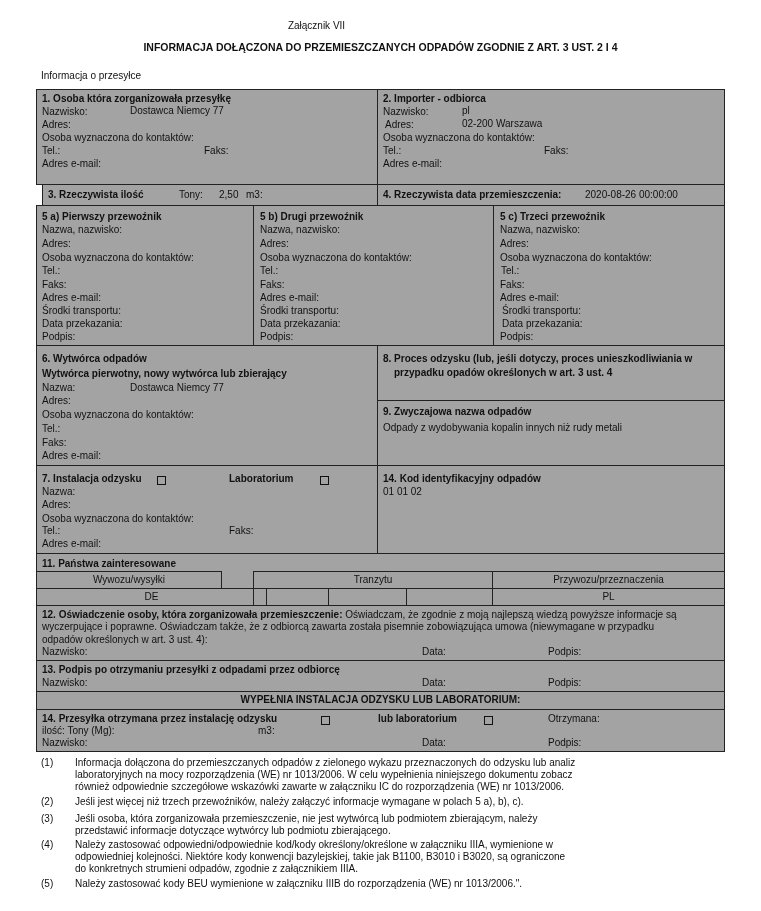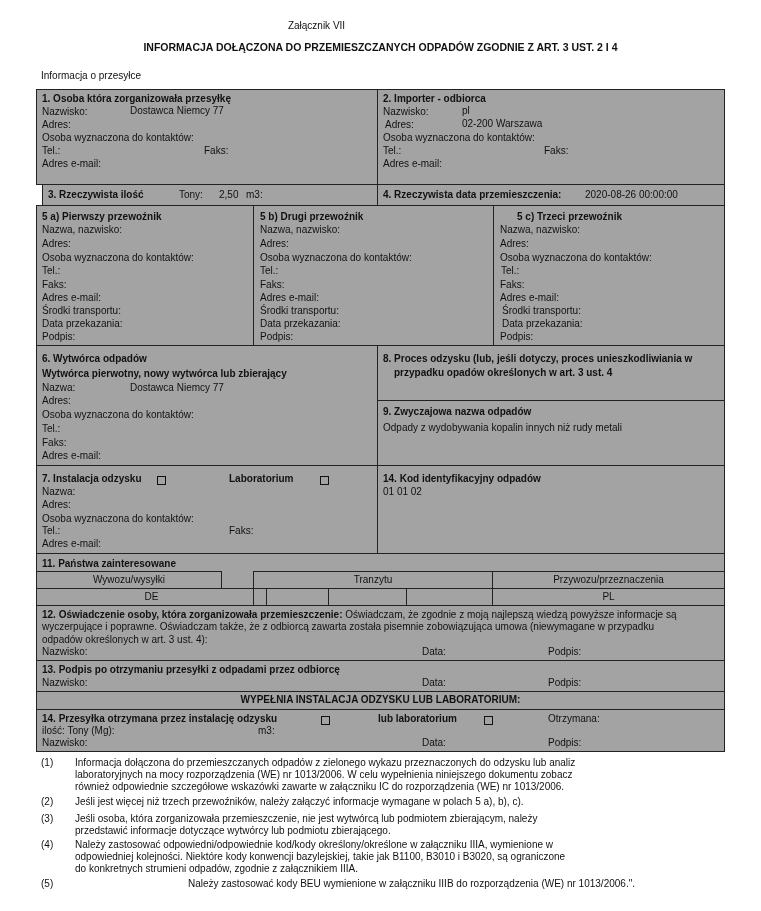--- a/index.html
+++ b/index.html
@@ -76,21 +76,21 @@
   <div class="line" style="left:6px; top:32px;">Adres:</div>
   <div class="line" style="left:6px; top:46px;">Osoba wyznaczona do kontaktów:</div>
   <div class="line" style="left:6px; top:59px;">Tel.:</div>
   <div class="line" style="left:6px; top:73px;">Faks:</div>
   <div class="line" style="left:6px; top:86px;">Adres e-mail:</div>
   <div class="line" style="left:6px; top:99px;">Środki transportu:</div>
   <div class="line" style="left:6px; top:112px;">Data przekazania:</div>
   <div class="line" style="left:6px; top:125px;">Podpis:</div>
 </div>
 <div class="box" style="left:493px; top:205px; width:232px; height:141px;">
-  <div class="line b" style="left:23px; top:5px;">5 c) Trzeci przewoźnik</div>
+  <div class="line b" style="left:6px; top:5px;">5 c) Trzeci przewoźnik</div>
   <div class="line" style="left:6px; top:18px;">Nazwa, nazwisko:</div>
   <div class="line" style="left:6px; top:32px;">Adres:</div>
   <div class="line" style="left:6px; top:46px;">Osoba wyznaczona do kontaktów:</div>
   <div class="line" style="left:7px; top:59px;">Tel.:</div>
   <div class="line" style="left:6px; top:73px;">Faks:</div>
   <div class="line" style="left:6px; top:86px;">Adres e-mail:</div>
   <div class="line" style="left:8px; top:99px;">Środki transportu:</div>
   <div class="line" style="left:8px; top:112px;">Data przekazania:</div>
   <div class="line" style="left:6px; top:125px;">Podpis:</div>
 </div>
@@ -198,16 +198,16 @@
     <div>Jeśli osoba, która zorganizowała przemieszczenie, nie jest wytwórcą lub podmiotem zbierającym, należy</div>
     <div>przedstawić informacje dotyczące wytwórcy lub podmiotu zbierającego.</div>
   </div>
   <div class="fn-num" style="top:839px;">(4)</div>
   <div class="fn-text" style="top:839px;">
     <div>Należy zastosować odpowiedni/odpowiednie kod/kody określony/określone w załączniku IIIA, wymienione w</div>
     <div>odpowiedniej kolejności. Niektóre kody konwencji bazylejskiej, takie jak B1100, B3010 i B3020, są ograniczone</div>
     <div>do konkretnych strumieni odpadów, zgodnie z załącznikiem IIIA.</div>
   </div>
   <div class="fn-num" style="top:878px;">(5)</div>
-  <div class="fn-text" style="top:878px;text-align:right;">
+  <div class="fn-text" style="top:878px;">
     <div>Należy zastosować kody BEU wymienione w załączniku IIIB do rozporządzenia (WE) nr 1013/2006.".</div>
   </div>
 </div>
 
 </body></html>

